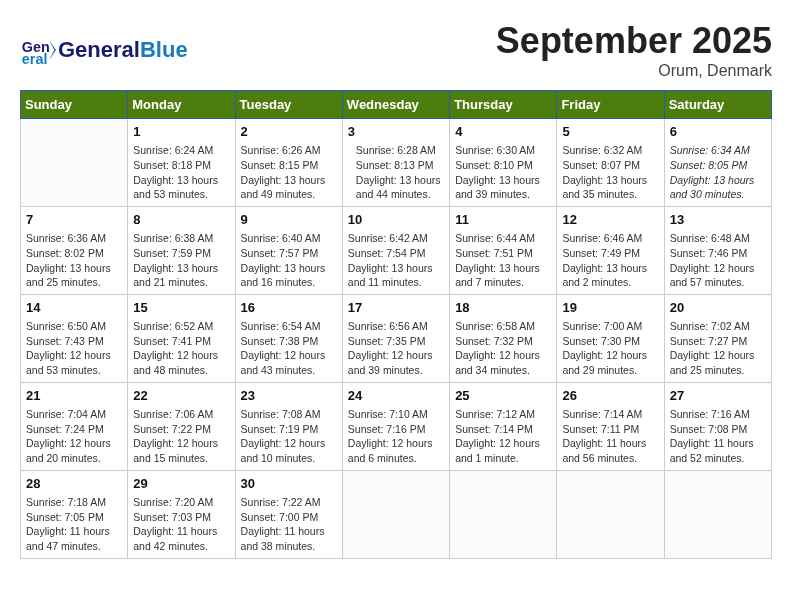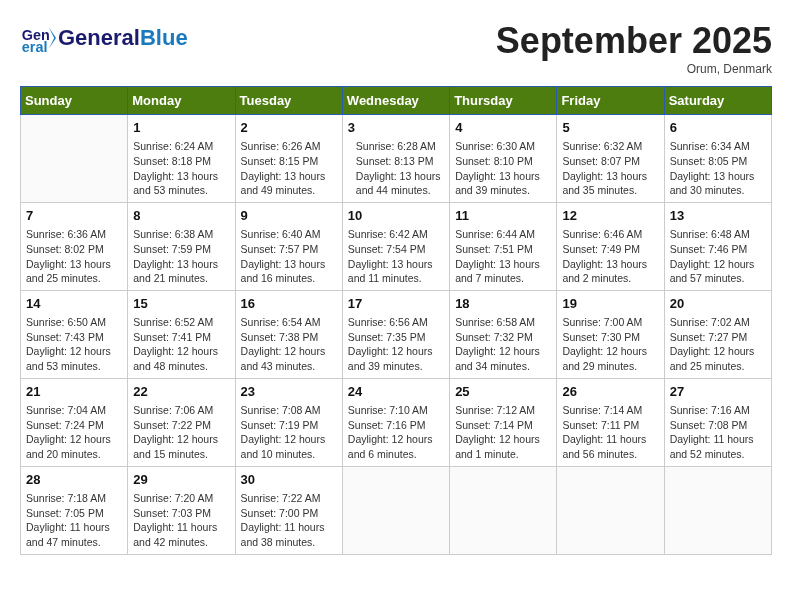--- a/index.html
+++ b/index.html
@@ -6,21 +6,21 @@
     body {
       font-family: Arial, sans-serif;
       background: #fff;
       width: 792px;
       min-height: 612px;
       padding: 20px;
     }
     .header {
       display: flex;
       justify-content: space-between;
-      align-items: flex-start;
+      align-items: center;
       margin-bottom: 10px;
     }
     .logo {
       display: flex;
       align-items: center;
       font-size: 22px;
       font-weight: bold;
       color: #1a1a6e;
     }
     .logo .blue-part { color: #1a7abf; }
@@ -31,21 +31,21 @@
     }
     .title-block {
       text-align: right;
     }
     .month-year {
       font-size: 36px;
       font-weight: bold;
       color: #222;
     }
     .location {
-      font-size: 12px;
+      font-size: 16px;
       color: #444;
     }
     .calendar {
       width: 100%;
       border-collapse: collapse;
       font-size: 11px;
     }
     .calendar thead th {
       background: #4d7c0f;
       color: #fff;
@@ -142,21 +142,21 @@
         </td>
         <td>
           <div class="day-num">5</div>
           <div class="day-info" style="white-space: pre-line;">Sunrise: 6:32 AM
 Sunset: 8:07 PM
 Daylight: 13 hours
 and 35 minutes.</div>
         </td>
         <td>
           <div class="day-num">6</div>
-          <div class="day-info" style="white-space: pre-line;">Sunrise: 6:34 AM
+          <div class="day-info" style="white-space: pre-line; font-style: italic;">Sunrise: 6:34 AM
 Sunset: 8:05 PM
 Daylight: 13 hours
 and 30 minutes.</div>
         </td>
       </tr>
       <tr>
         <td>
           <div class="day-num">7</div>
           <div class="day-info" style="white-space: pre-line;">Sunrise: 6:36 AM
 Sunset: 8:02 PM

